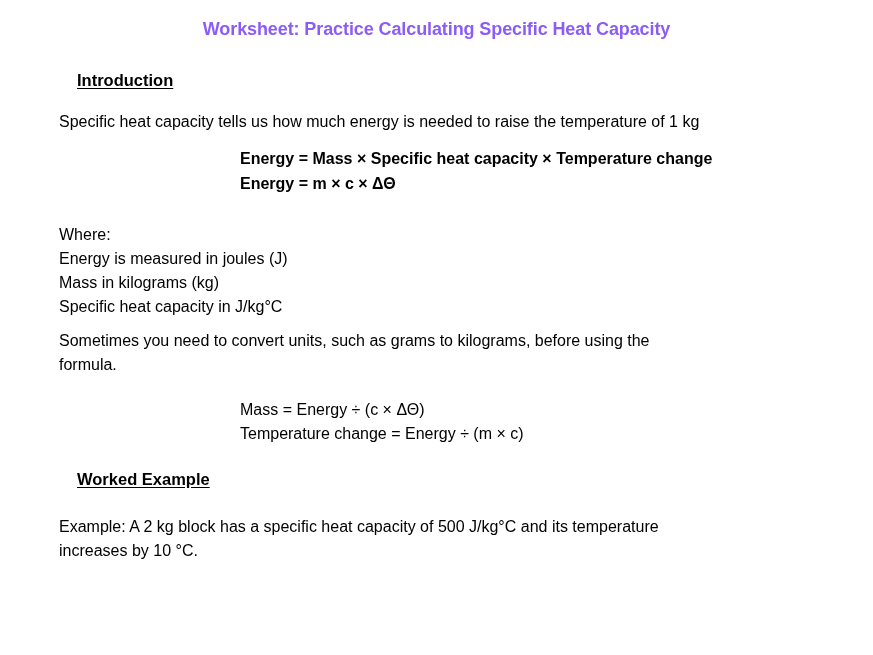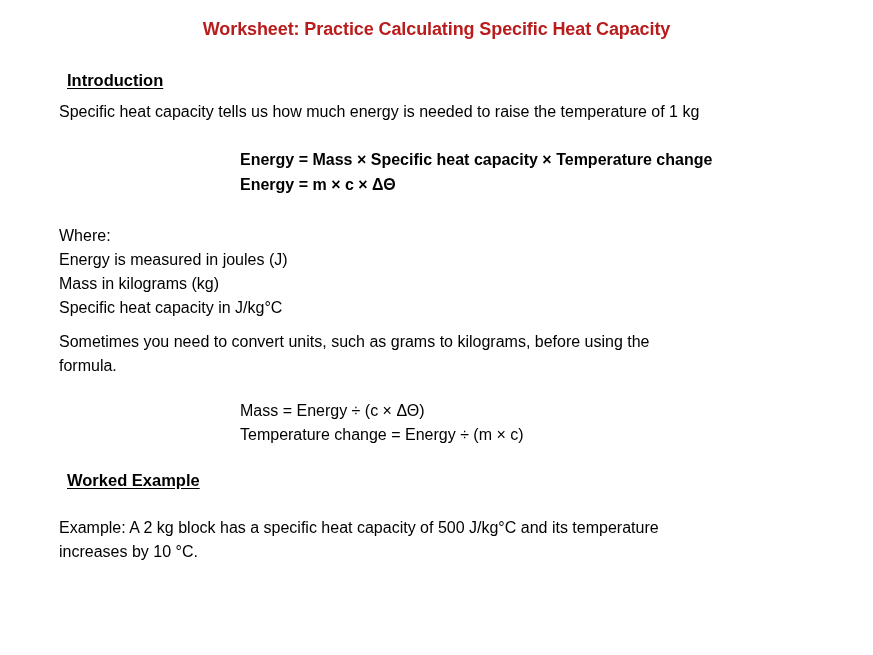--- a/index.html
+++ b/index.html
@@ -25,36 +25,36 @@
 
   
   .doc-title {
     font-size: 18px;
     font-weight: bold;
     text-align: center;
     line-height: 24px;
     margin: 0;
     padding-top: 17px;
     letter-spacing: -0.1px;
-    color: #b91c1c;
+    color: #8b5cf6;
   }
 
   
   .body-col {
     margin-left: 59px;
     width: 740px;
   }
 
   .section-heading {
     font-size: 16.5px;
     font-weight: bold;
     text-decoration: underline;
     text-underline-offset: 2px;
     line-height: 24px;
-    margin: 8px;
+    margin: 18px;
     white-space: pre;
   }
 
   .para-line {
     font-size: 16px;
     line-height: 24px;
     margin: 0;
     white-space: pre;
   }
 
@@ -70,21 +70,21 @@
     white-space: pre;
   }
   .formula-line {
     font-size: 16px;
     line-height: 24px;
     margin: 0;
     white-space: pre;
   }
 
   .intro-top { margin-top: 27px; }
-  .formula-top { margin-top: 23px; }
+  .formula-top { margin-top: 12px; }
   .where-top { margin-top: 27px; }
   .convert-top { margin-top: 10px; }
   .rearr-top { margin-top: 24px; }
   .rearr-formula-top { margin-top: 21px; }
   .worked-top { margin-top: 21px; }
   .example-top { margin-top: 24px; }
 </style>
 </head>
 <body>
 

